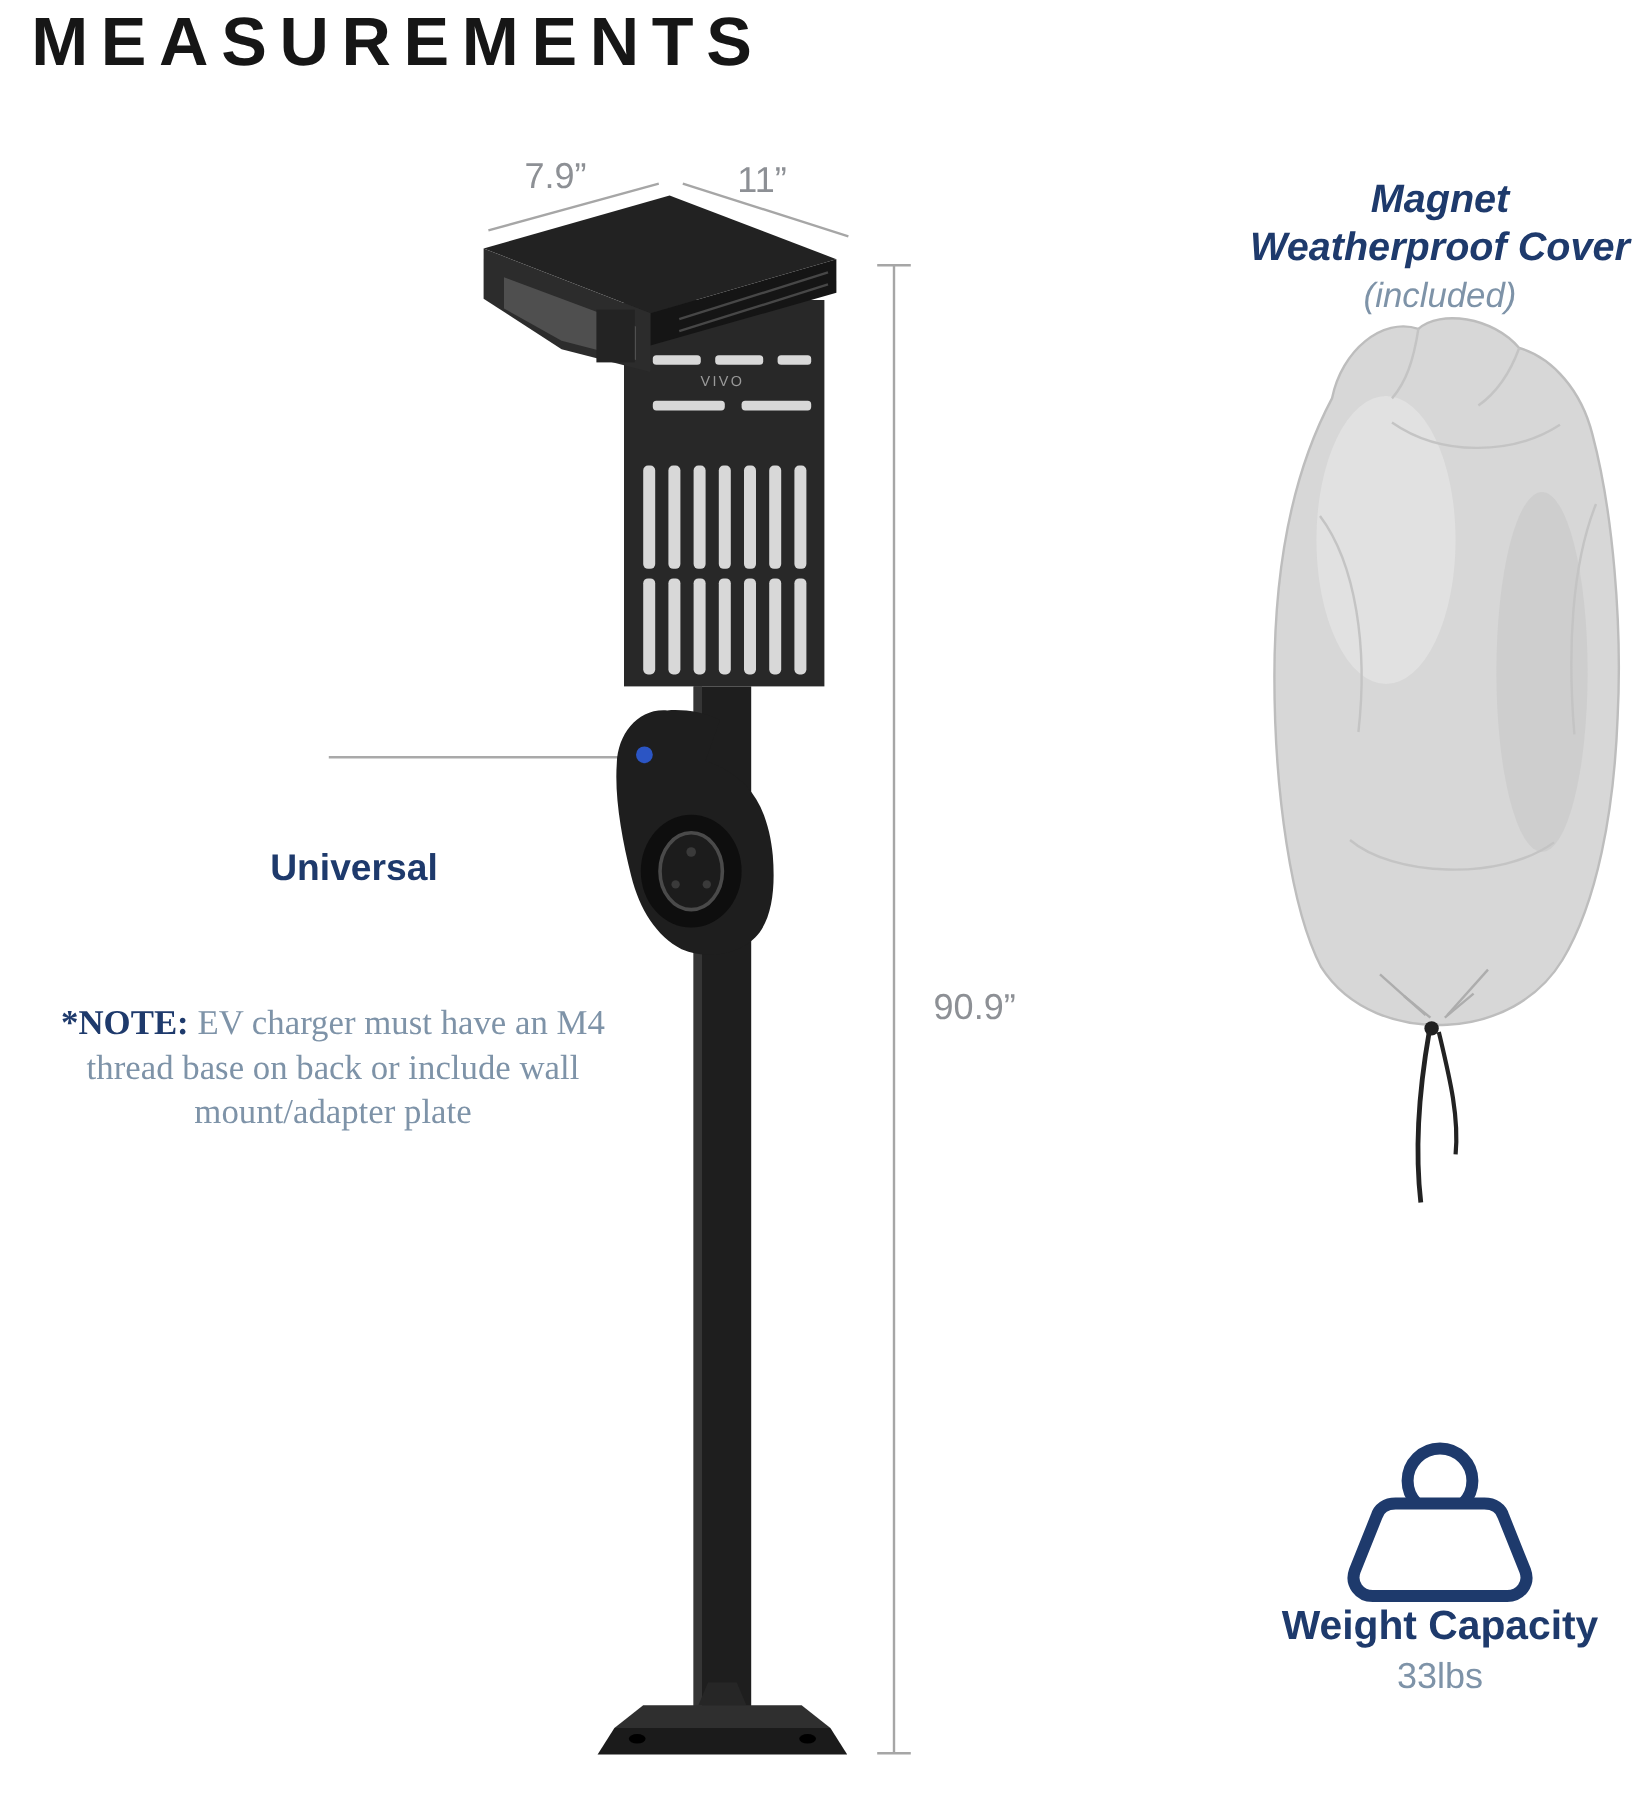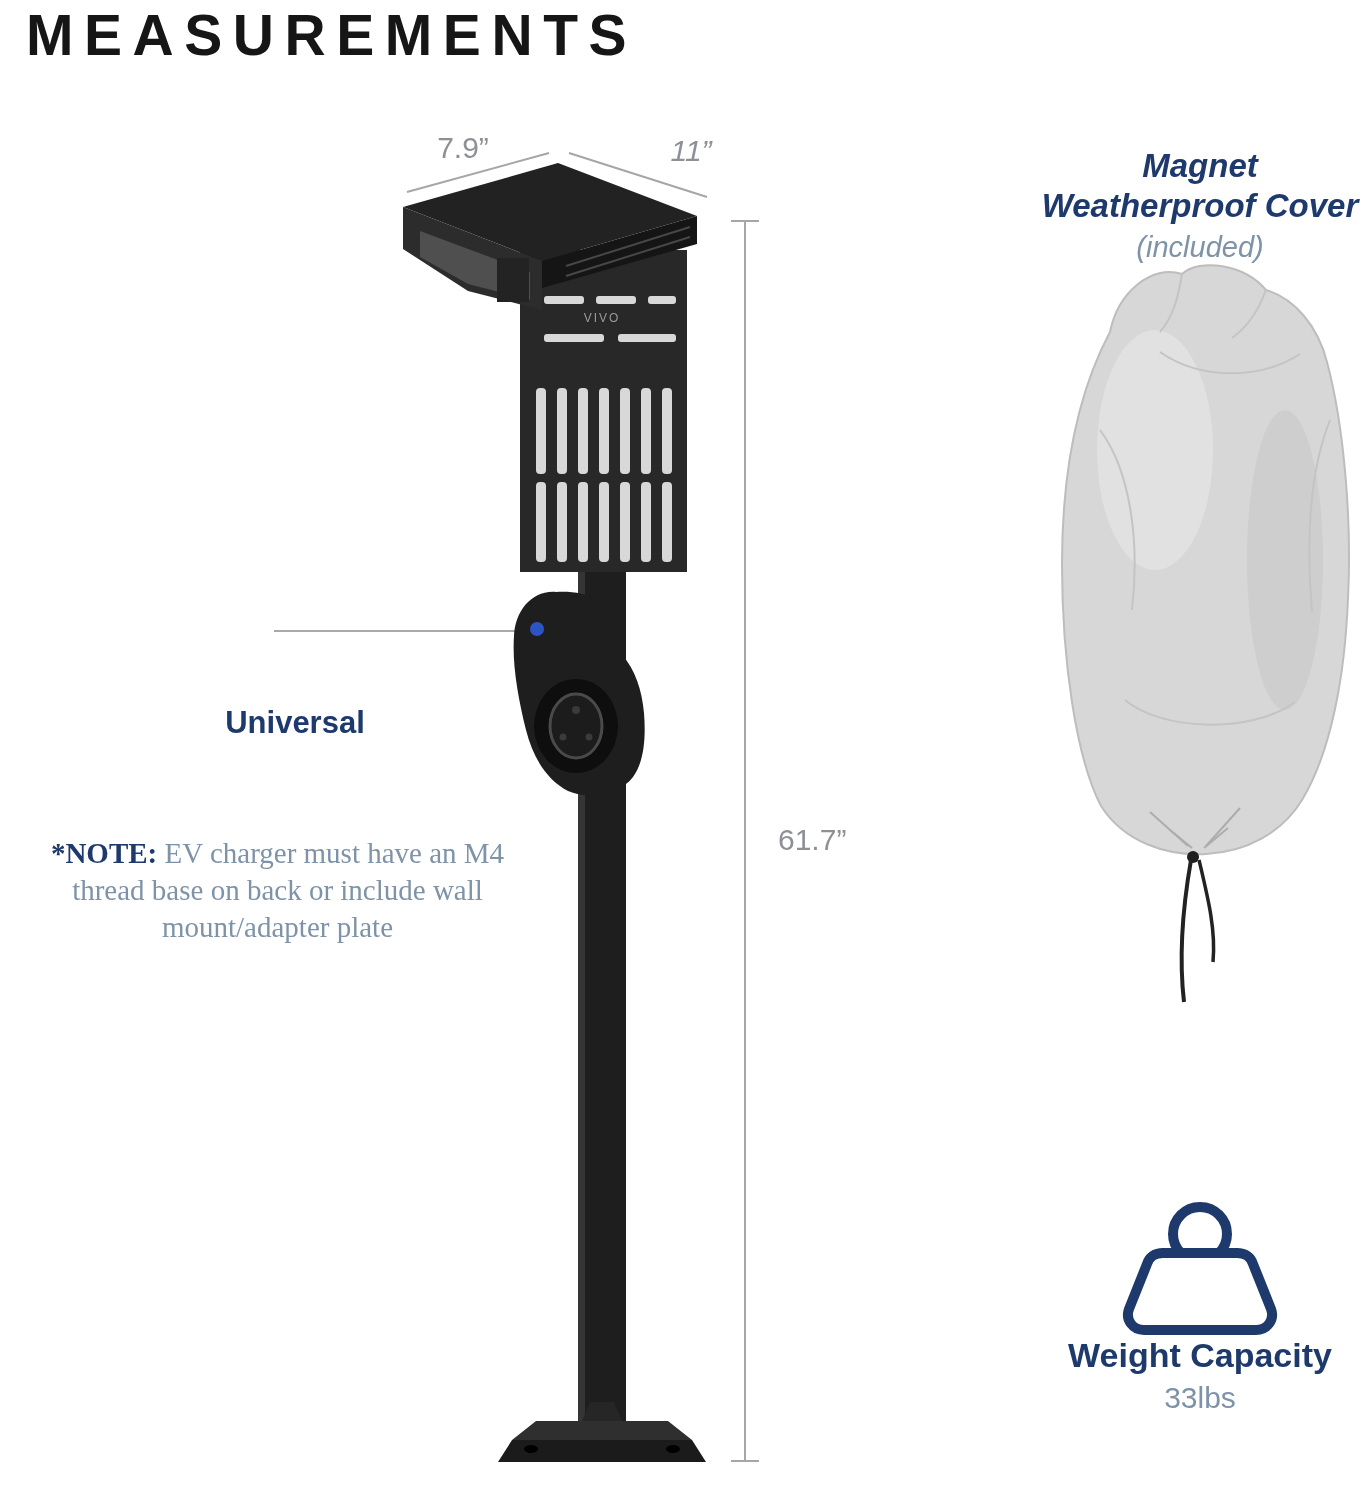--- a/index.html
+++ b/index.html
@@ -154,22 +154,22 @@
     <g>
       <circle class="navy-stroke" cx="1200" cy="1234" r="27" stroke-width="10"></circle>
       <path d="M1163,1253 L1237,1253 C1245,1253 1251,1257 1253,1264
                L1271,1309 C1275,1320 1267,1330 1256,1330
                L1144,1330 C1133,1330 1125,1320 1129,1309
                L1147,1264 C1149,1257 1155,1253 1163,1253 Z" fill="#ffffff" stroke="var(--navy,#1e3a6c)" stroke-width="10" stroke-linejoin="round"></path>
     </g>
   </svg>
 
   <div class="abs dim-label" style="left:403px; top:131px; width:120px;">7.9”</div>
-  <div class="abs dim-label" style="left:631px; top:134px; width:120px;font-style:italic;">11”</div>
-  <div class="abs dim-label left" style="left:778px; top:823px;">61.7”</div>
+  <div class="abs dim-label" style="left:575px; top:134px; width:120px;">11”</div>
+  <div class="abs dim-label left" style="left:778px; top:823px;">90.9”</div>
 
   <div class="abs callout" style="left:55px; top:704px; width:480px;">
     <div>Universal</div>
   </div>
 
   <div class="abs note" style="left:5px; top:835px; width:545px;font-family:Liberation Serif, serif;">
     <span class="note-prefix">*NOTE:</span><span>  EV charger must have an M4</span><br>
     <span>thread base on back or include wall</span><br>
     <span>mount/adapter plate</span>
   </div>

